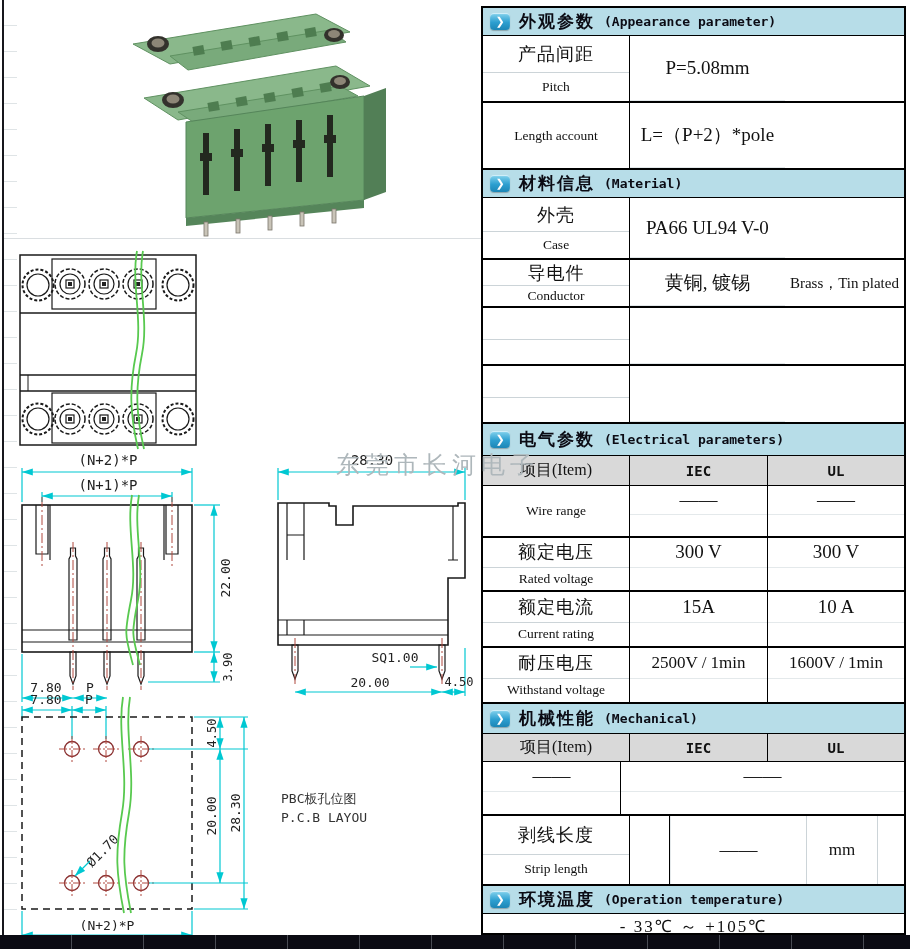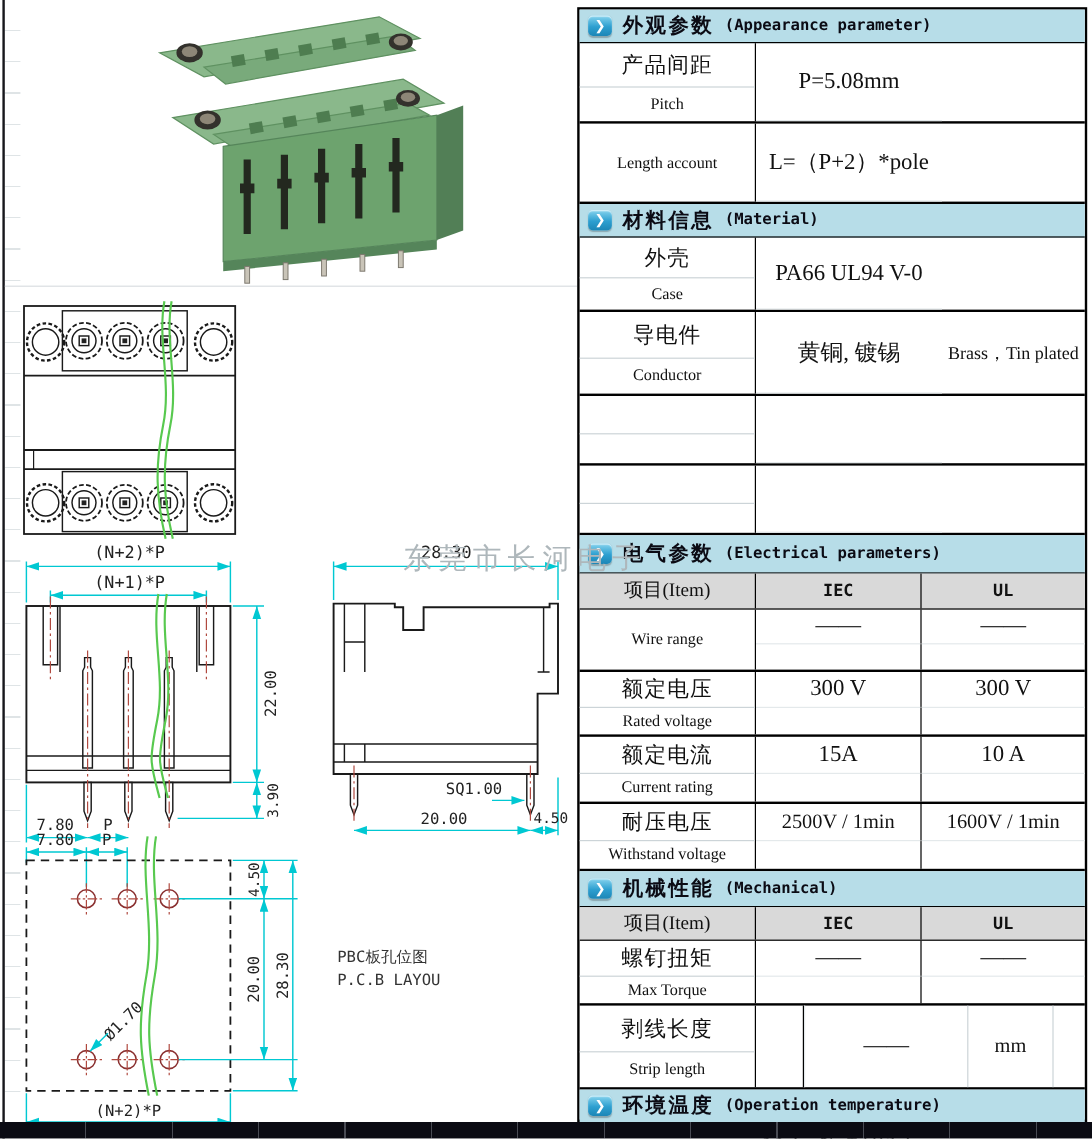--- a/index.html
+++ b/index.html
@@ -400,21 +400,21 @@
     <div class="grp" style="height:62px">
       <div class="lcol">
         <div class="cn">外壳</div>
         <div class="en">Case</div>
       </div>
       <div class="vcol">
         <div class="vmain">PA66 UL94 V-0</div>
         <div class="vsub"></div>
       </div>
     </div>
-    <div class="grp" style="height:70px">
+    <div class="grp" style="height:48px">
       <div class="lcol">
         <div class="cn">导电件</div>
         <div class="en">Conductor</div>
       </div>
       <div class="vcol">
         <div class="vmain">黄铜, 镀锡</div>
         <div class="vsub">Brass，Tin plated</div>
       </div>
     </div>
     <div class="grp" style="height:58px">
@@ -508,24 +508,20 @@
       <span class="arrow-ic">❯</span>
       <span class="t-cn">机械性能</span>
       <span class="t-en">(Mechanical)</span>
     </div>
     <div class="ihdr" style="height:28px">
       <div class="i-item">项目(Item)</div>
       <div class="i-iec">IEC</div>
       <div class="i-ul">UL</div>
     </div>
     <div class="grp" style="height:54px">
-      <div class="lcol">
-        <div class="cn">螺钉扭矩</div>
-        <div class="en">Max Torque</div>
-      </div>
       <div class="c2">
           <div class="vmain">——</div>
           <div class="vsub"></div>
         </div>
       <div class="c2 last">
           <div class="vmain">——</div>
           <div class="vsub"></div>
         </div>
     </div>
     <div class="grp" style="height:70px">

